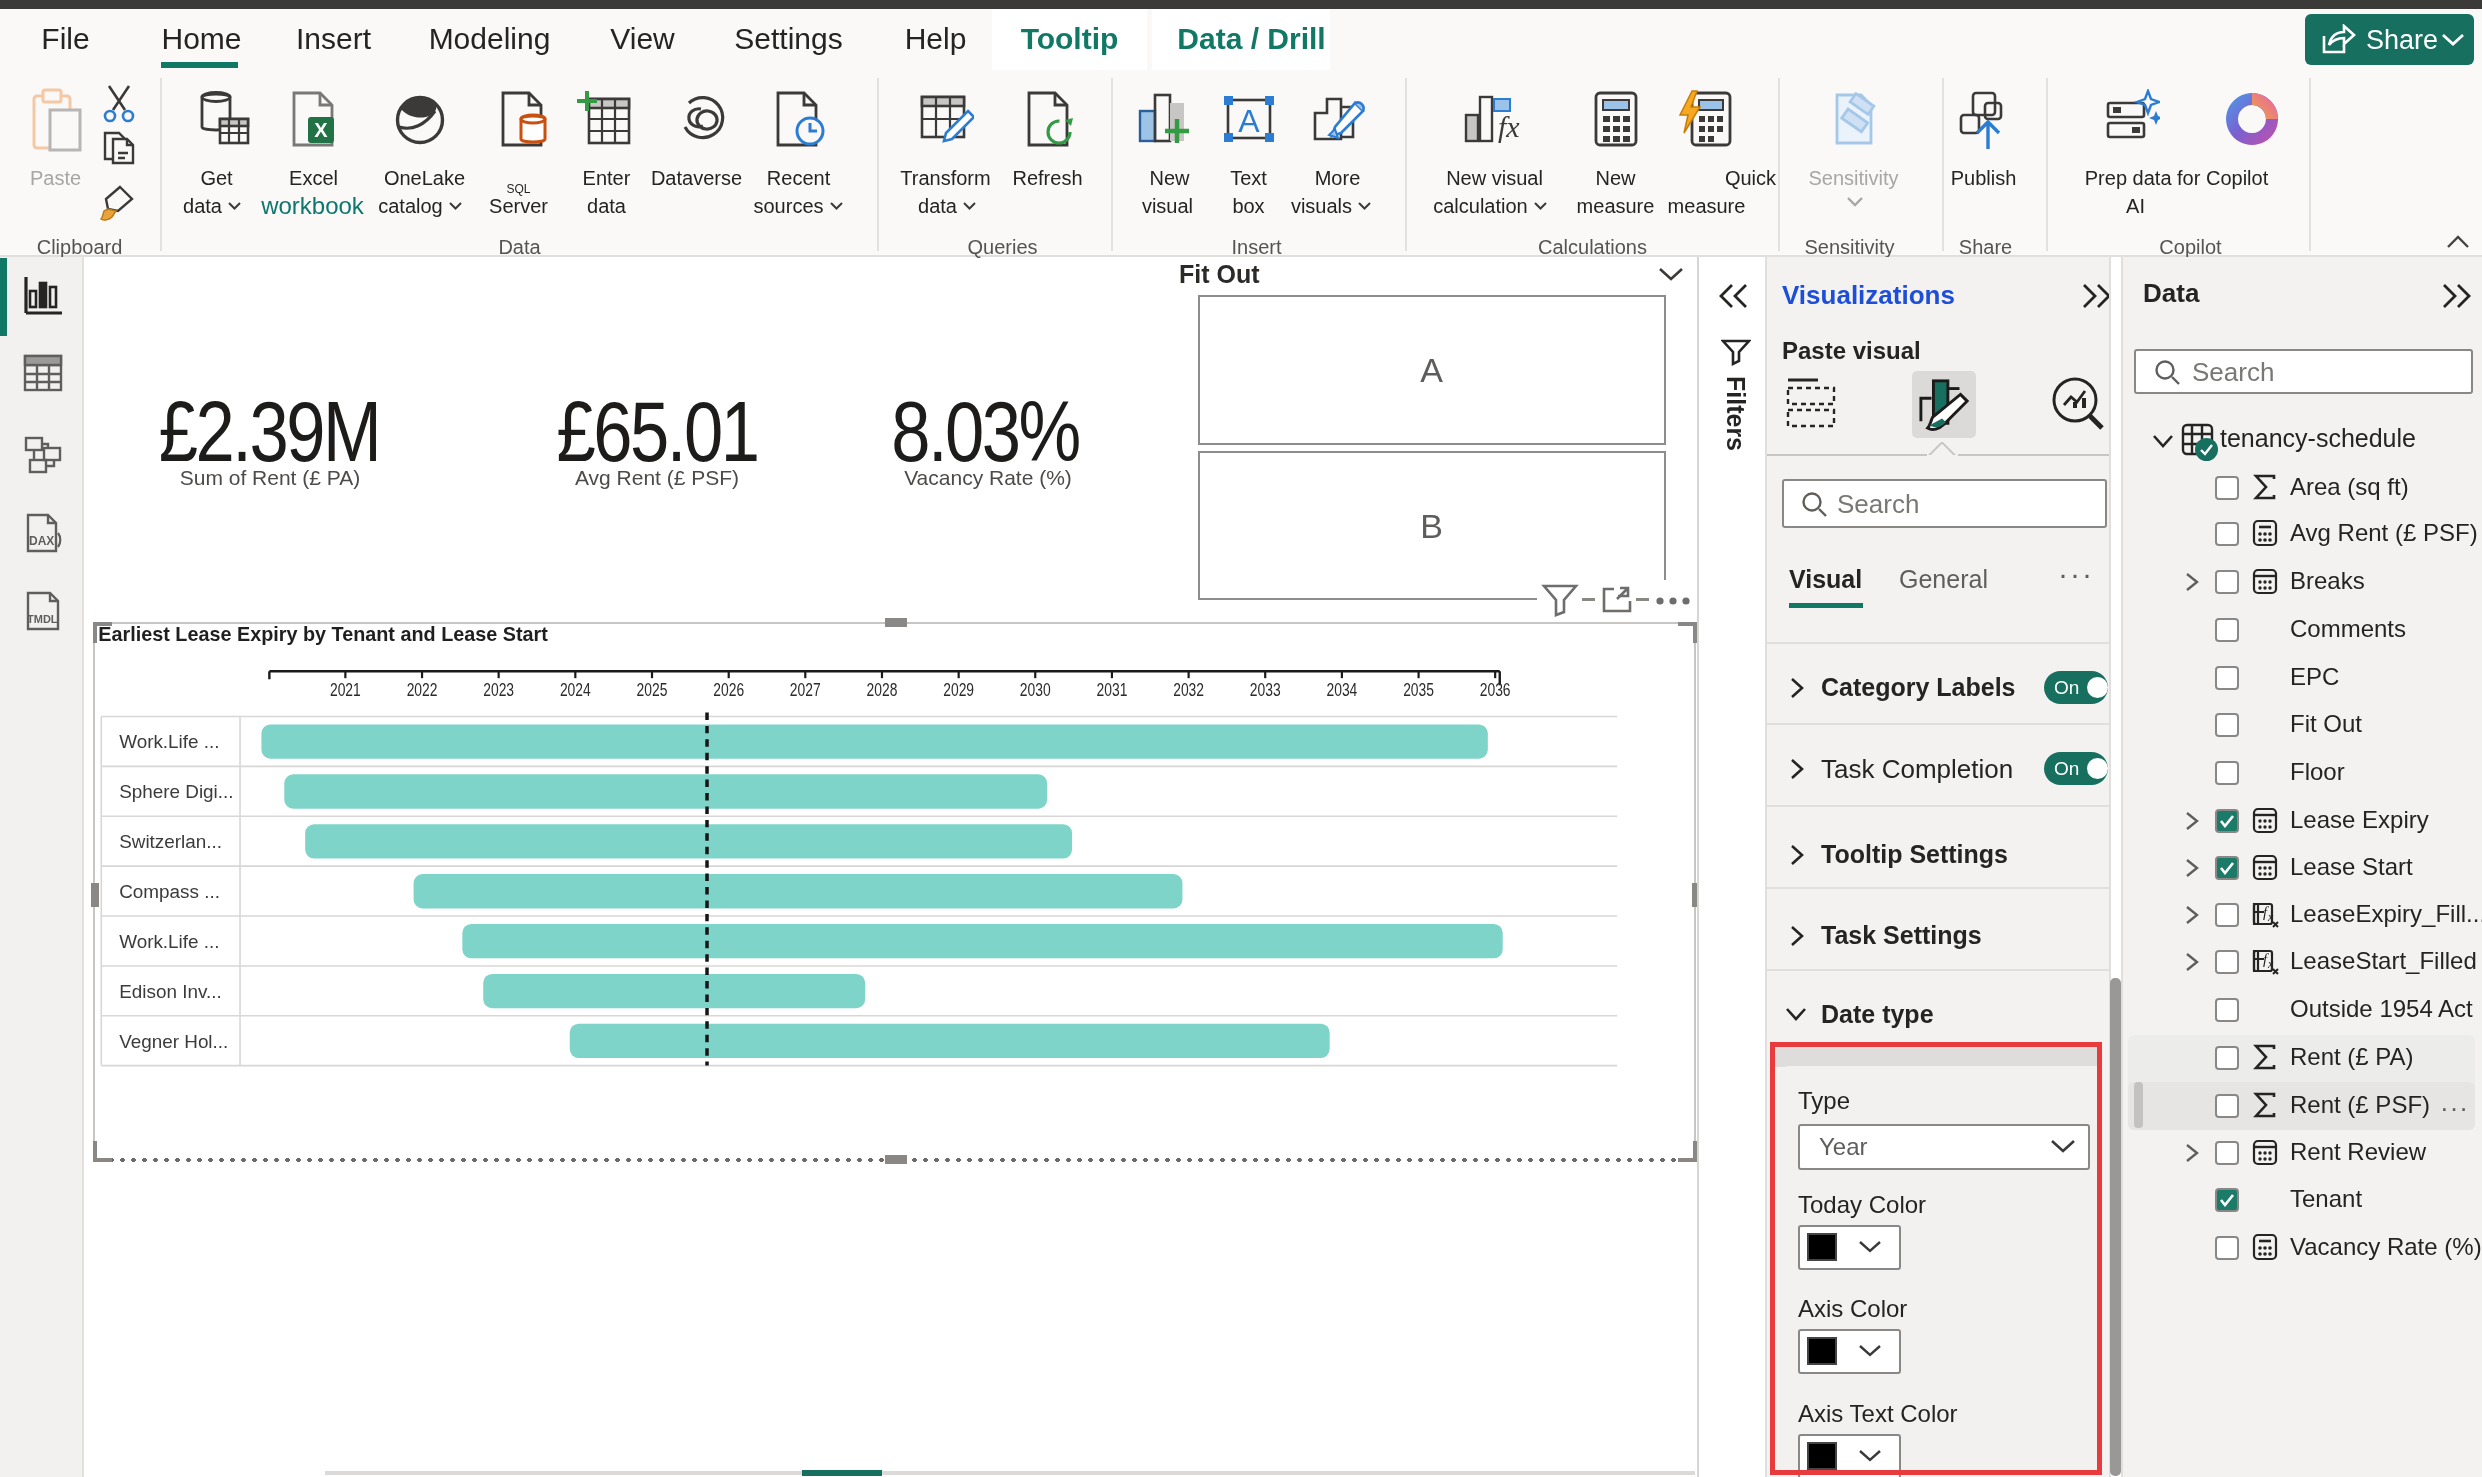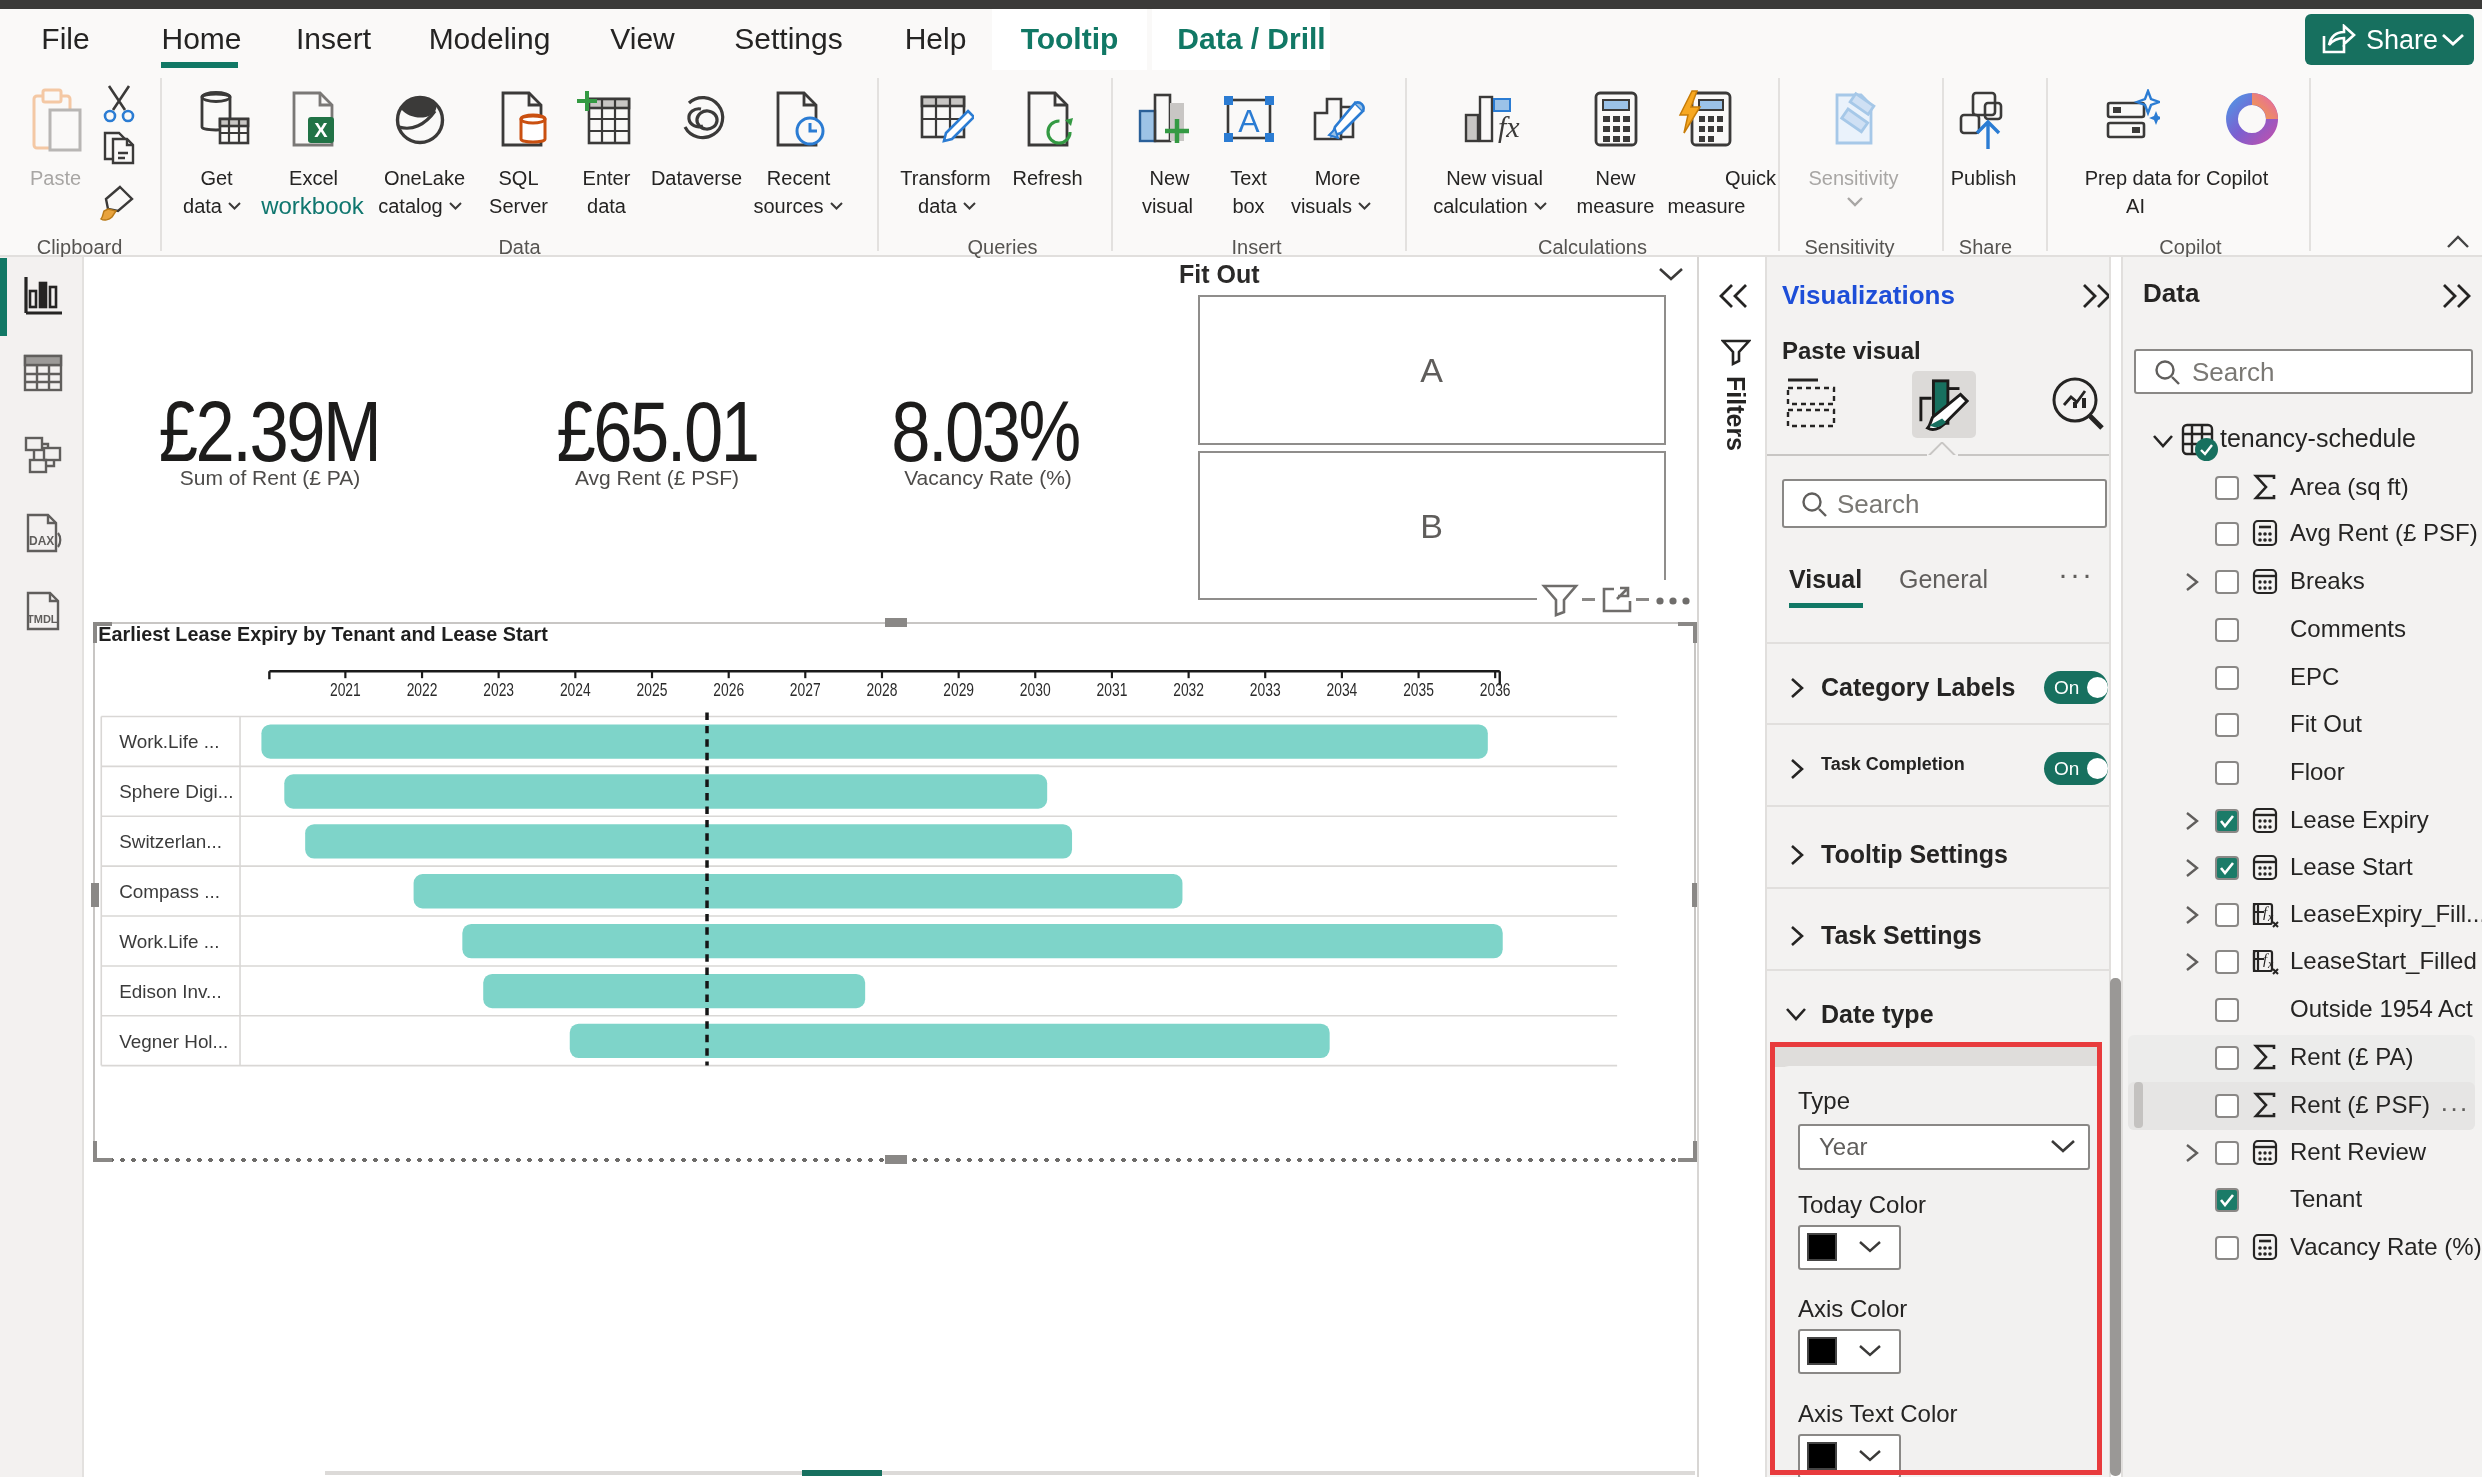--- a/index.html
+++ b/index.html
@@ -100,21 +100,21 @@
 <div class="a ctr" style="left:315px;top:165px;width:219px;height:26px;line-height:26px;font-size:20px;color:#252423;white-space:nowrap">OneLake</div>
 <div class="a ctr" style="left:311px;top:193px;width:219px;height:26px;line-height:26px;font-size:20px;color:#252423;white-space:nowrap">catalog<svg width="15" height="10" viewBox="0 0 15 10" style="display:inline-block;vertical-align:2px;margin-left:5px" fill="none" stroke="#3b3a39" stroke-width="2">
         <path d="M2 2 l5.5 5.5 L13 2"></path>
       </svg></div>
 <svg class="a" style="left:495px;top:89px" width="56" height="66" viewBox="0 0 56 66">
       <path d="M8 4 h26 l12 12 v40 h-38 z" fill="none" stroke="#3b3a39" stroke-width="2.8"></path>
 <path d="M34 4 v12 h12" fill="none" stroke="#3b3a39" stroke-width="2.8"></path>
 <path d="M26 30 c0-4 24-4 24 0 v20 c0 4-24 4-24 0 z" fill="#fff" stroke="#ca5010" stroke-width="3"></path>
 <ellipse cx="38" cy="30" rx="12" ry="4" fill="none" stroke="#ca5010" stroke-width="3"></ellipse>
     </svg>
-<div class="a ctr" style="left:409px;top:165px;width:219px;height:26px;line-height:26px;font-size:20px;color:#252423;white-space:nowrap">SQL</div>
+<div class="a ctr" style="left:409px;top:176px;width:219px;height:26px;line-height:26px;font-size:12px;color:#252423;white-space:nowrap">SQL</div>
 <div class="a ctr" style="left:409px;top:193px;width:219px;height:26px;line-height:26px;font-size:20px;color:#252423;white-space:nowrap">Server</div>
 <svg class="a" style="left:577px;top:89px" width="56" height="66" viewBox="0 0 56 66">
       <rect x="12" y="10" width="40" height="44" fill="#faf9f8" stroke="#3b3a39" stroke-width="2.6"></rect>
 <rect x="12" y="10" width="40" height="9" fill="#c8c6c4" stroke="#3b3a39" stroke-width="2.6"></rect>
 <path d="M25 10 v44 M38 10 v44 M12 30 h40 M12 42 h40" stroke="#3b3a39" stroke-width="2.2"></path>
 <path d="M10 2 v20 M0 12 h20" stroke="#349a43" stroke-width="4"></path>
     </svg>
 <div class="a ctr" style="left:497px;top:165px;width:219px;height:26px;line-height:26px;font-size:20px;color:#252423;white-space:nowrap">Enter</div>
 <div class="a ctr" style="left:497px;top:193px;width:219px;height:26px;line-height:26px;font-size:20px;color:#252423;white-space:nowrap">data</div>
 <svg class="a" style="left:675px;top:89px" width="52" height="66" viewBox="0 0 52 66">
@@ -459,21 +459,21 @@
 <svg class="a" style="left:1788px;top:676px" width="18" height="24" viewBox="0 0 18 24" fill="none" stroke="#252423" stroke-width="2.6">
       <path d="M4 3 L14 12 L4 21"></path>
     </svg>
 <div class="a" style="left:1821px;top:673px;width:259px;height:30px;font-size:25px;font-weight:700;color:#252423">Category Labels</div>
 <div class="a" style="left:2044px;top:671px;width:64px;height:33px;background:#17705f;border-radius:17px"></div>
 <div class="a" style="left:2054px;top:675px;width:30px;height:25px;line-height:25px;font-size:19px;color:#fff">On</div>
 <div class="a" style="left:2087px;top:677px;width:21px;height:21px;background:#fff;border-radius:50%"></div>
 <svg class="a" style="left:1788px;top:757px" width="18" height="24" viewBox="0 0 18 24" fill="none" stroke="#252423" stroke-width="2.6">
       <path d="M4 3 L14 12 L4 21"></path>
     </svg>
-<div class="a" style="left:1821px;top:754px;width:259px;height:30px;font-size:18px;font-weight:700;color:#252423">Task Completion</div>
+<div class="a" style="left:1821px;top:754px;width:259px;height:30px;font-size:26px;font-weight:400;color:#252423">Task Completion</div>
 <div class="a" style="left:2044px;top:752px;width:64px;height:33px;background:#17705f;border-radius:17px"></div>
 <div class="a" style="left:2054px;top:756px;width:30px;height:25px;line-height:25px;font-size:19px;color:#fff">On</div>
 <div class="a" style="left:2087px;top:758px;width:21px;height:21px;background:#fff;border-radius:50%"></div>
 <svg class="a" style="left:1788px;top:843px" width="18" height="24" viewBox="0 0 18 24" fill="none" stroke="#252423" stroke-width="2.6">
       <path d="M4 3 L14 12 L4 21"></path>
     </svg>
 <div class="a" style="left:1821px;top:840px;width:259px;height:30px;font-size:25px;font-weight:700;color:#252423">Tooltip Settings</div>
 <svg class="a" style="left:1788px;top:924px" width="18" height="24" viewBox="0 0 18 24" fill="none" stroke="#252423" stroke-width="2.6">
       <path d="M4 3 L14 12 L4 21"></path>
     </svg>

